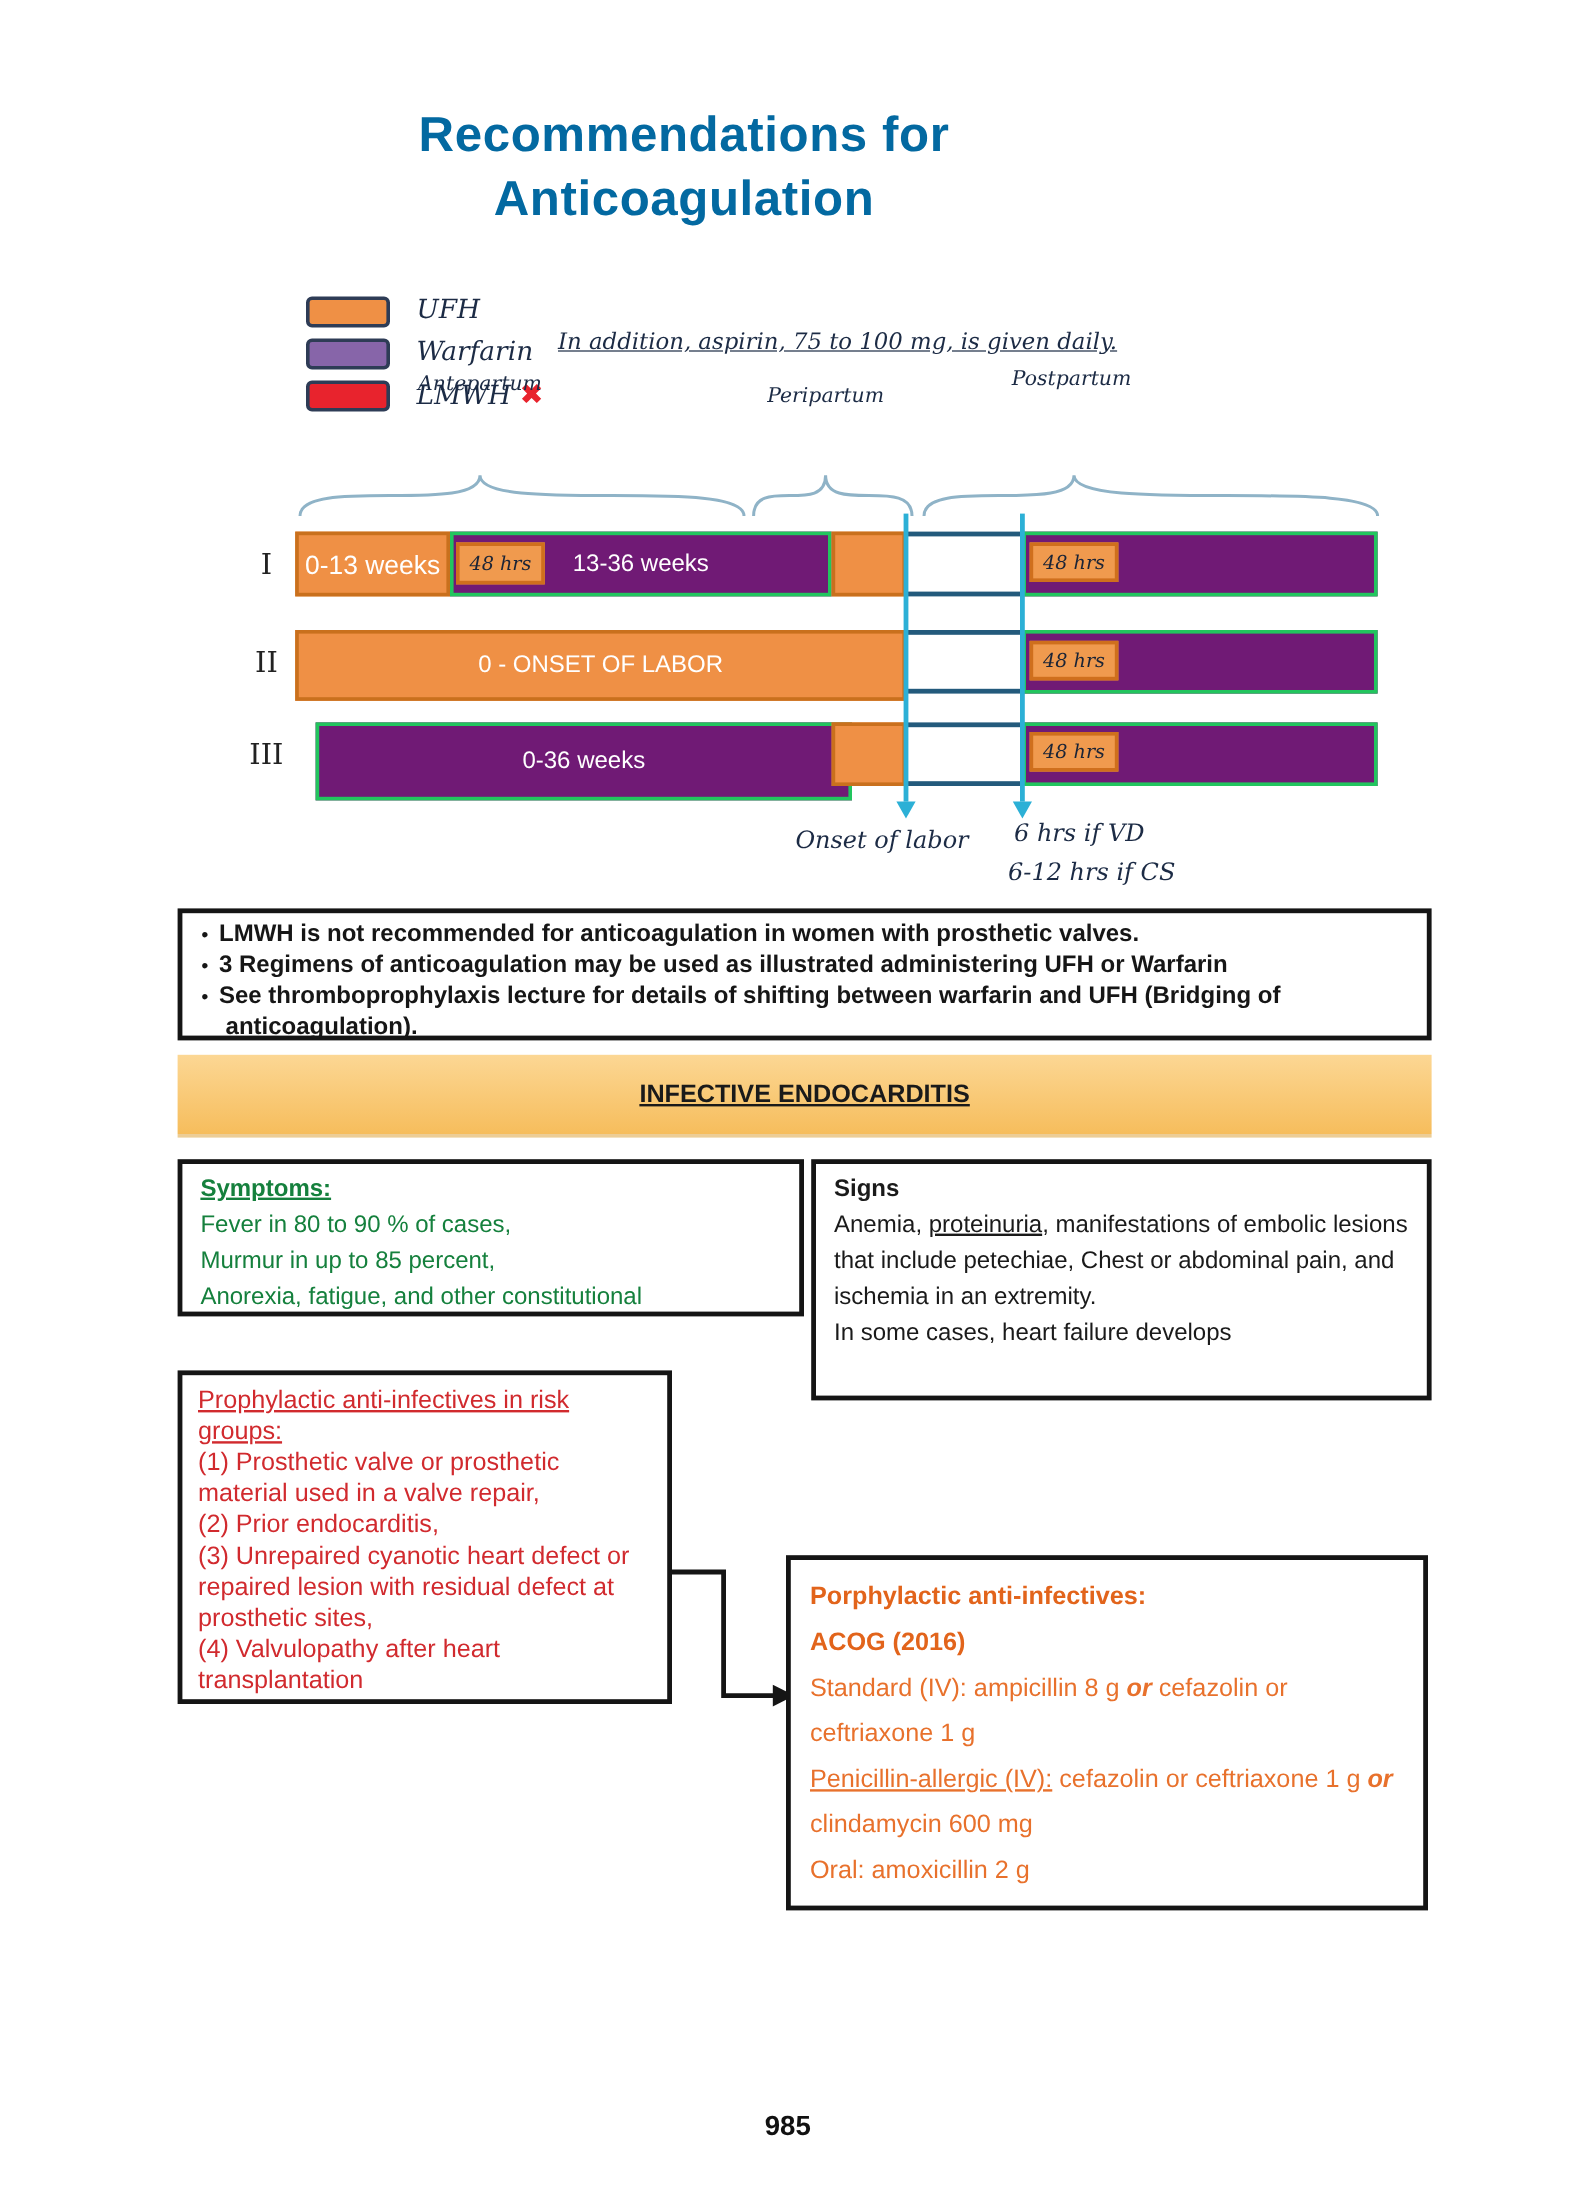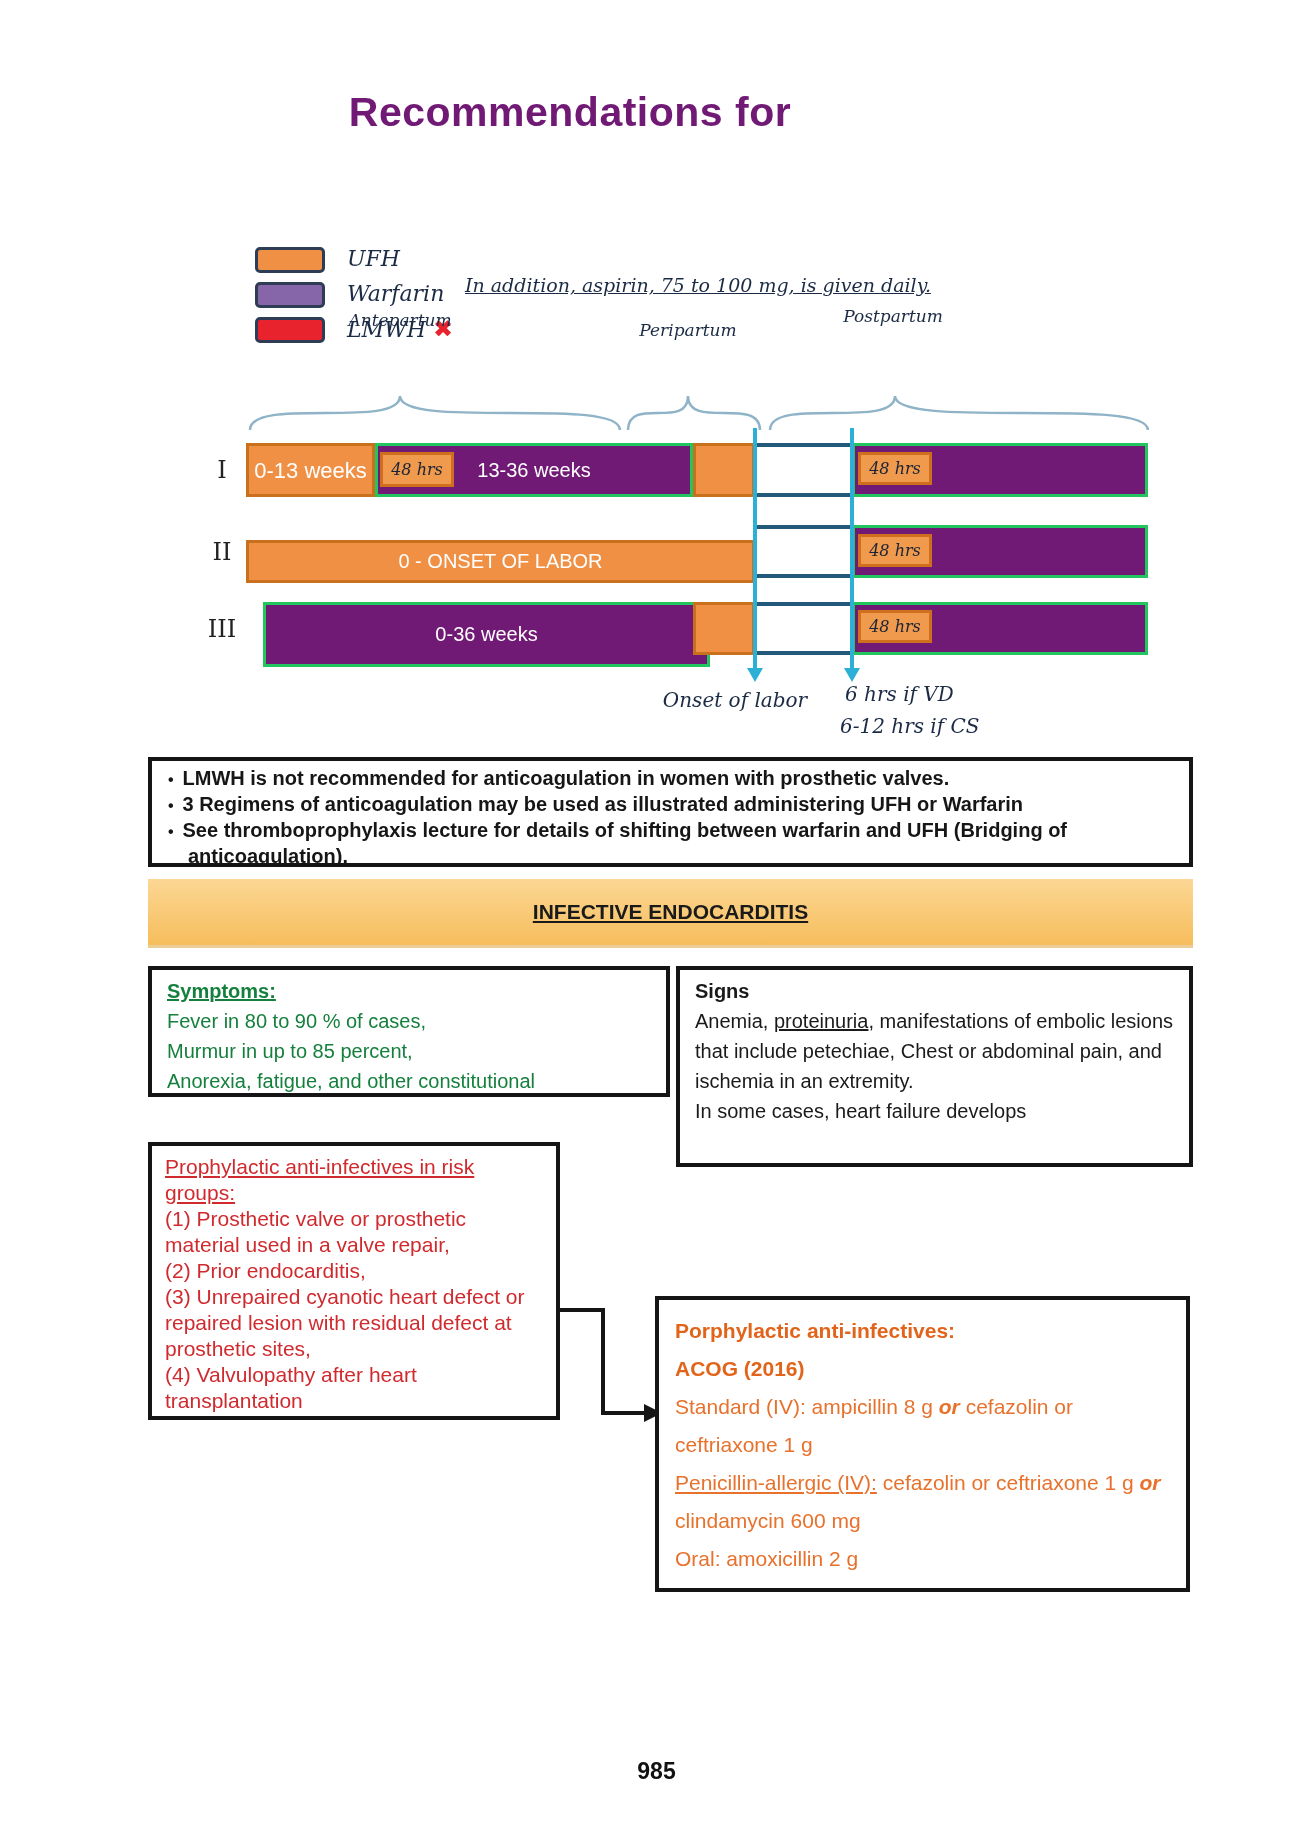--- a/index.html
+++ b/index.html
@@ -1,20 +1,20 @@
 <!DOCTYPE html>
 <html><head>
 <meta charset="utf-8">
 <style>
   html,body{margin:0;padding:0;background:#fff;}
   .page{position:relative;width:1313px;height:1843px;background:#ffffff;
         font-family:"Liberation Sans",sans-serif;overflow:hidden;}
   .abs{position:absolute;}
   .hand{font-family:"DejaVu Serif",serif;font-style:italic;color:#1c2b45;}
-  .title{left:170px;top:86px;width:800px;text-align:center;color:#701a75;
+  .title{left:170px;top:86px;width:800px;text-align:center;color:#0369a1;
          font-weight:bold;font-size:41px;line-height:53px;letter-spacing:0.5px;}
   .swatch{position:absolute;width:70px;height:26px;border:3px solid #2e3c56;
           border-radius:5px;box-sizing:border-box;}
   .sw-ufh{background:#ef9045;}
   .sw-war{background:#8765a9;}
   .sw-lmwh{background:#e8232d;}
   .lg-label{position:absolute;font-size:22px;line-height:26px;white-space:nowrap;}
   .cross{color:#e8232d;font-weight:bold;font-style:normal;font-size:24px;
          font-family:"DejaVu Sans",sans-serif;}
   .note{left:465px;top:274px;font-size:19px;text-decoration:underline;white-space:nowrap;}
@@ -59,20 +59,21 @@
   .pagenum{left:0;top:1758px;width:1313px;text-align:center;font-size:23px;
            font-weight:bold;color:#111;}
 </style>
 </head>
 <body>
 
 <div class="page">
 
   <div class="abs title">
     <div>Recommendations for</div>
+    <div>Anticoagulation</div>
   </div>
 
   <div>
     <div class="swatch sw-ufh" style="left:255px;top:247px;"></div>
     <div class="lg-label hand" style="left:347px;top:246px;">UFH</div>
     <div class="swatch sw-war" style="left:255px;top:282px;"></div>
     <div class="lg-label hand" style="left:347px;top:281px;">Warfarin</div>
     <div class="swatch sw-lmwh" style="left:255px;top:317px;"></div>
     <div class="lg-label hand" style="left:347px;top:316px;"><span>LMWH</span> <span class="cross">✖</span></div>
   </div>
@@ -106,21 +107,21 @@
   <div class="bar purple" style="left:852px;top:443px;width:296px;height:54px;">
       <span></span>
     </div>
   <div class="chip hand" style="left:380px;top:452px;width:74px;height:35px;">
       <span>48 hrs</span>
     </div>
   <div class="chip hand" style="left:858px;top:452px;width:74px;height:33px;">
       <span>48 hrs</span>
     </div>
 
-  <div class="bar orange" style="left:246px;top:540px;width:509px;height:43px;">
+  <div class="bar orange" style="left:246px;top:525px;width:509px;height:59px;">
       <span>0 - ONSET OF LABOR</span>
     </div>
   <div class="gapbox" style="left:755px;top:525px;width:97px;height:53px;"></div>
   <div class="bar purple" style="left:852px;top:525px;width:296px;height:53px;">
       <span></span>
     </div>
   <div class="chip hand" style="left:858px;top:534px;width:74px;height:33px;">
       <span>48 hrs</span>
     </div>
 

